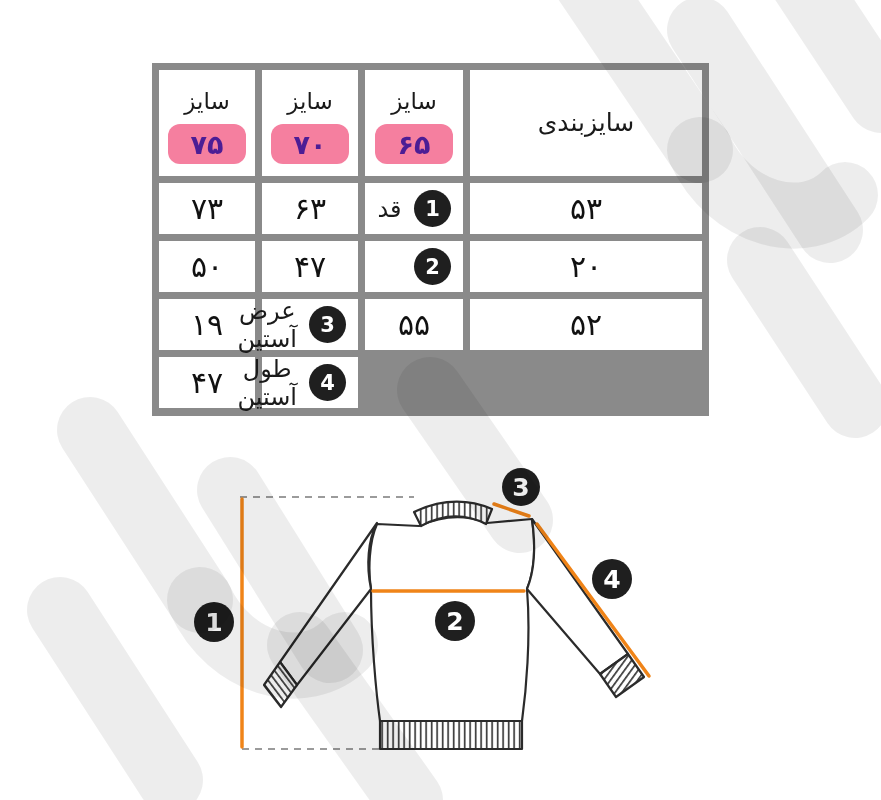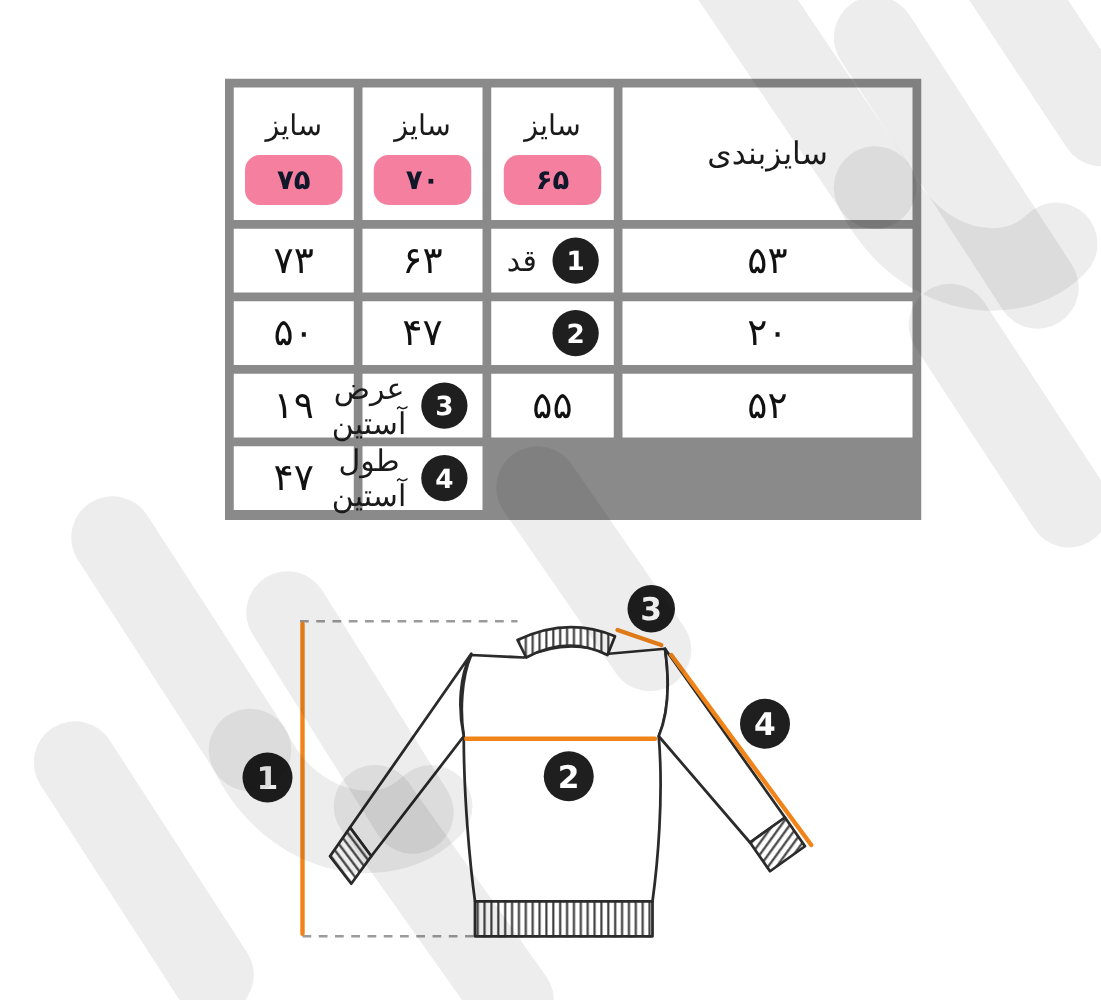--- a/index.html
+++ b/index.html
@@ -5,41 +5,41 @@
   html,body{margin:0;padding:0;background:#ffffff;}
   .stage{
     position:relative;
     width:881px;height:800px;
     background:#ffffff;
     overflow:hidden;
     font-family:"DejaVu Sans", sans-serif;
   }
   
   .size-table{
-    position:absolute;left:180px;top:63px;
+    position:absolute;left:152px;top:63px;
     width:557px;height:353px;
     background:#8a8a8a;
     display:grid;
     grid-template-columns:96px 96px 98px 1fr;
     grid-template-rows:106px 51px 51px 51px 51px;
     gap:7px;padding:7px;box-sizing:border-box;
     z-index:2;
   }
   .cell{
     background:#ffffff;
     display:flex;align-items:center;justify-content:center;
     color:#111;
   }
   .size-head{flex-direction:column;gap:10px;padding-top:6px;}
   .size-word{font-size:23px;color:#1a1a1a;}
   .size-chip{
     width:78px;height:40px;border-radius:12px;
     background:#F57F9F;
     display:flex;align-items:center;justify-content:center;
-    font-size:22px;font-weight:bold;color:#0f172a;
+    font-size:27px;font-weight:bold;color:#4c1d95;
   }
   .title-cell{flex-direction:column;direction:rtl;text-align:center;
     font-size:25px;line-height:1.7;color:#1a1a1a;}
   .val{font-size:30px;font-weight:400;}
   .label-cell{
     direction:rtl;justify-content:flex-start;
     gap:12px;padding:0 12px;box-sizing:border-box;
   }
   .num-badge{
     width:37px;height:37px;border-radius:50%;

